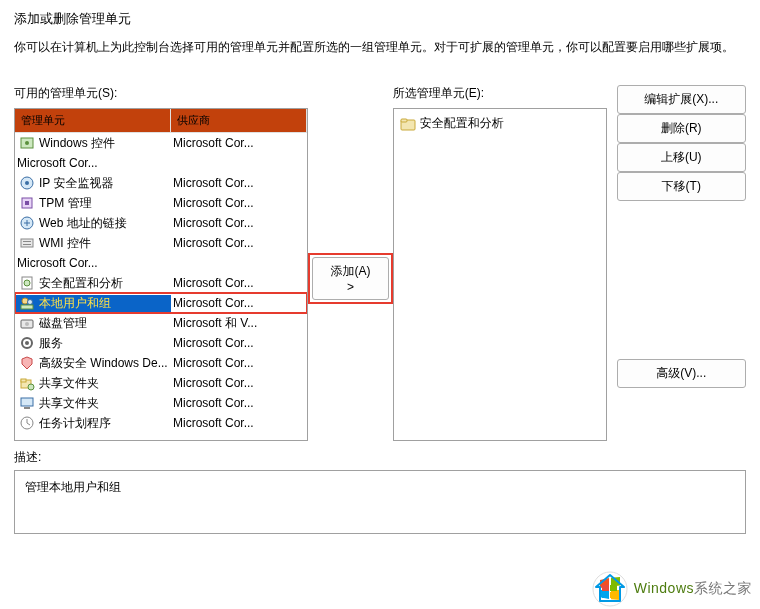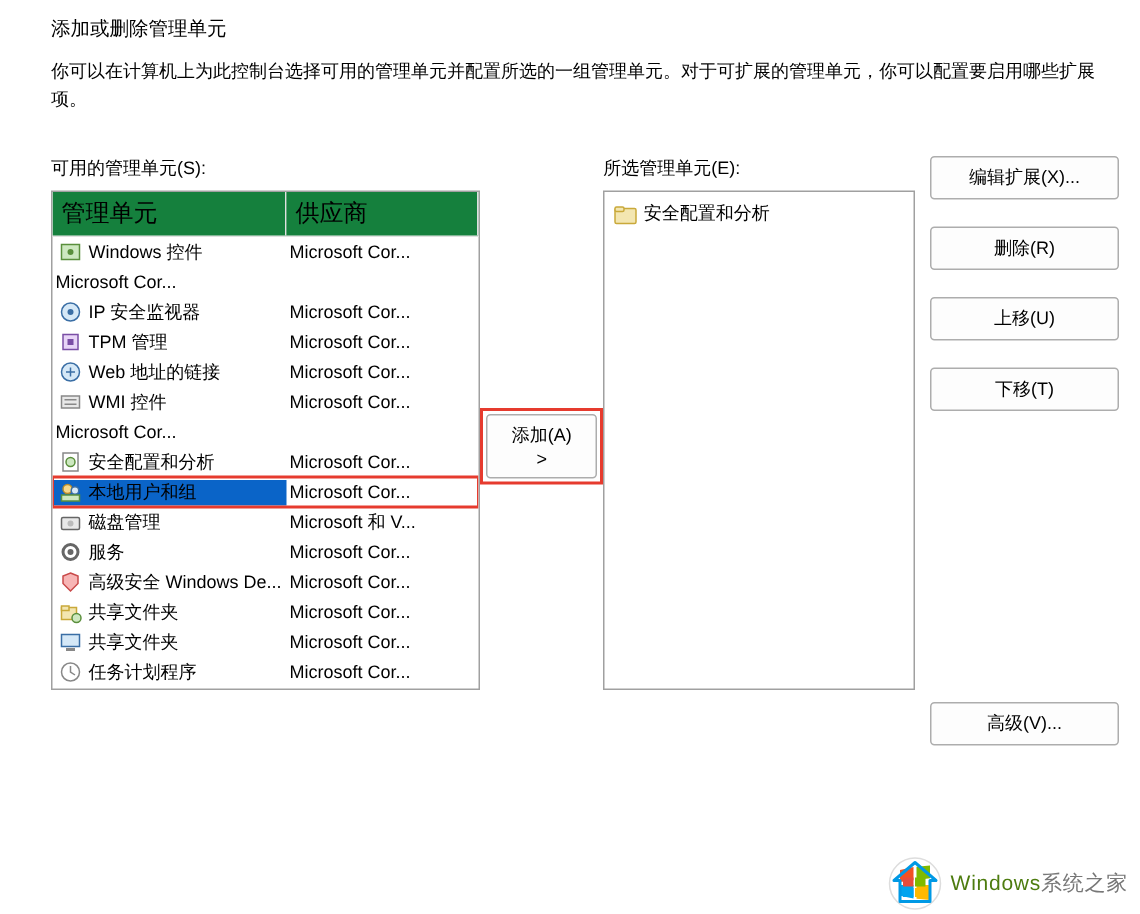--- a/index.html
+++ b/index.html
@@ -1,33 +1,33 @@
 <!DOCTYPE html>
 <html><head>
 <meta charset="utf-8">
 <style>
 * { box-sizing: border-box; margin: 0; padding: 0; }
 body { font-family: "Microsoft YaHei", Tahoma, sans-serif; font-size: 12px; background: #fff; color: #000; width: 760px; height: 609px; position: relative; overflow: hidden; }
-.dialog { padding: 10px 14px 0 14px; margin-left: 20px; }
+.dialog { padding: 10px 14px 0 14px; }
 .title { font-size: 13px; margin-bottom: 10px; }
 .desc-text { font-size: 12px; margin-bottom: 28px; line-height: 1.6; }
 .cols { display: flex; align-items: flex-start; }
 .col-left { width: 300px; }
 .col-mid { width: 86px; display: flex; justify-content: center; padding-top: 168px; }
 .col-right { width: 218px; }
-.col-btns { width: 142px; padding-left: 10px; display: flex; flex-direction: column; gap: 18px; }
+.col-btns { width: 142px; padding-left: 10px; display: flex; flex-direction: column; }
 .lbl { font-size: 12px; margin-bottom: 6px; display: block; }
 .list-box { border: 1px solid #a0a0a0; background: #fff; height: 333px; overflow: hidden; }
 .list-head { display: flex; background: #fff; border-bottom: 1px solid #e0e0e0; }
-.list-head .hc { padding: 4px 6px; font-size: 16px; border-right: 1px solid #e0e0e0; background: #15803d; }
+.list-head .hc { padding: 4px 6px; font-size: 11px; border-right: 1px solid #e0e0e0; background: #c2410c; }
 .hc1 { width: 156px; }
 .hc2 { flex: 1; }
 .list-body { height: 308px; overflow-y: auto; overflow-x: hidden; }
 .row { display: flex; align-items: center; height: 20px; }
-.row.selected .cell.c1 { background: #0a64c8; color: #000000; }
+.row.selected .cell.c1 { background: #0a64c8; color: #fde047; }
 .row.highlight-row { outline: 2px solid #e63b2e; outline-offset: -1px; }
 .cell { padding: 0 2px; font-size: 12px; white-space: nowrap; overflow: hidden; text-overflow: ellipsis; }
 .cell.c1 { width: 156px; display: flex; align-items: center; gap: 4px; padding-left: 4px; }
 .cell.c2 { flex: 1; }
 .ico { width: 16px; height: 16px; flex-shrink: 0; display: inline-flex; align-items: center; justify-content: center; }
 .tree-box { border: 1px solid #a0a0a0; background: #fff; height: 333px; padding: 4px; }
 .tree-item { display: flex; align-items: center; gap: 4px; font-size: 12px; padding: 2px; }
 .btn { background: #fdfdfd; border: 1px solid #adadad; border-radius: 3px; padding: 5px 10px; font-size: 12px; text-align: center; cursor: pointer; font-family: inherit; }
 .btn:disabled { color: #000000; }
 .add-wrap { border: 2px solid #e63b2e; padding: 2px; }
@@ -253,20 +253,24 @@
     <div class="col-btns">
       <button class="btn">编辑扩展(X)...</button>
       <button class="btn" disabled="">删除(R)</button>
       <button class="btn" disabled="">上移(U)</button>
       <button class="btn" disabled="">下移(T)</button>
       <div class="spacer"></div>
       <button class="btn">高级(V)...</button>
     </div>
   </div>
 
+  <div class="desc-section">
+    <span class="desc-label">描述:</span>
+    <div class="desc-box">管理本地用户和组</div>
+  </div>
 </div>
 
 <div class="watermark">
   <span class="wm-logo">
     <svg width="36" height="36" viewBox="0 0 36 36">
       <circle cx="18" cy="18" r="17" fill="#fff" stroke="#ddd"></circle>
       <g transform="translate(18,18)">
         <polygon points="-10,-1 -1,-2.2 -1,-11 -10,-9" fill="#f25022"></polygon>
         <polygon points="1,-2.4 10,-3.5 10,-12 1,-11.2" fill="#7fba00"></polygon>
         <polygon points="-10,1 -1,1 -1,10 -10,8.2" fill="#00a4ef"></polygon>

